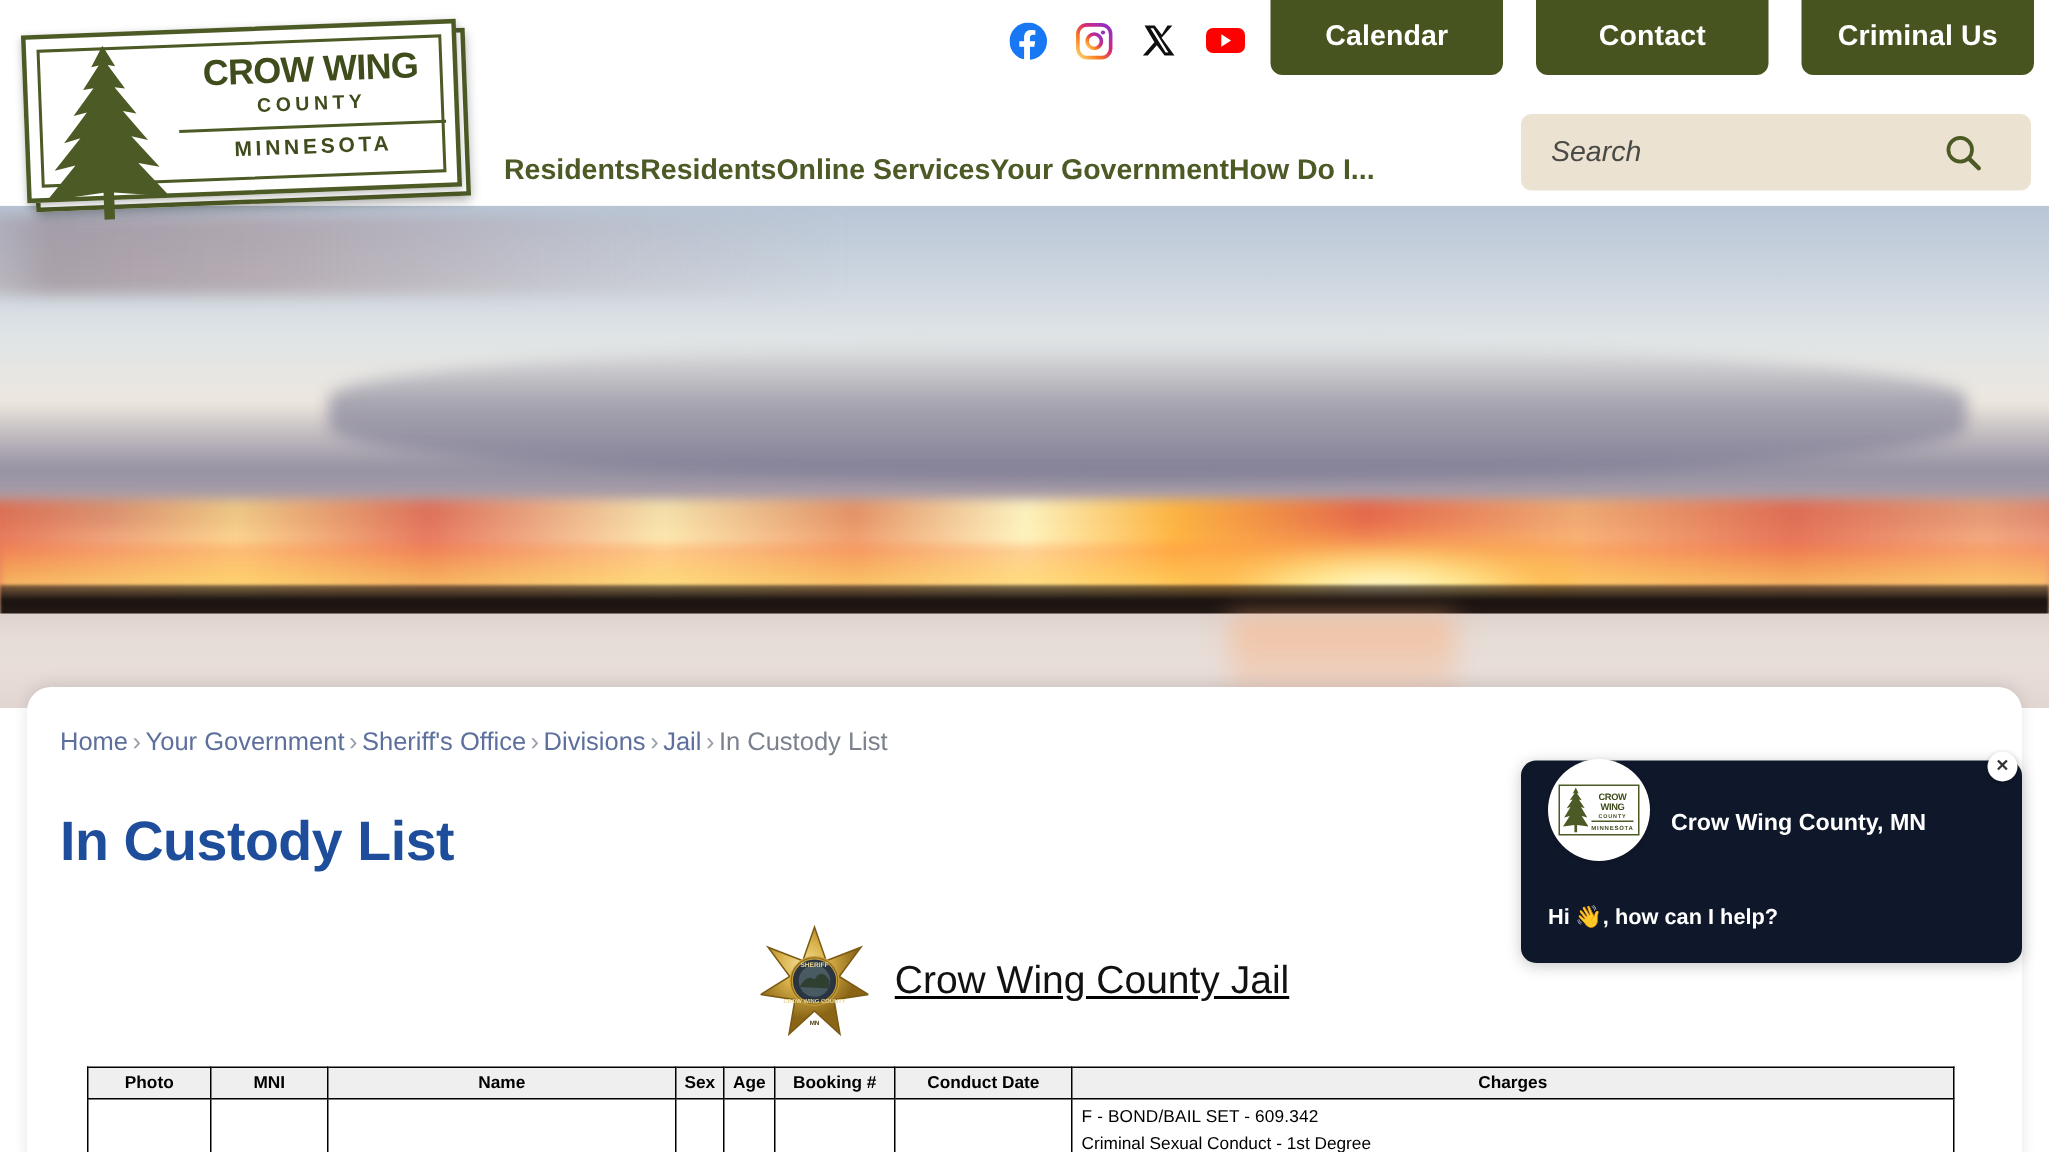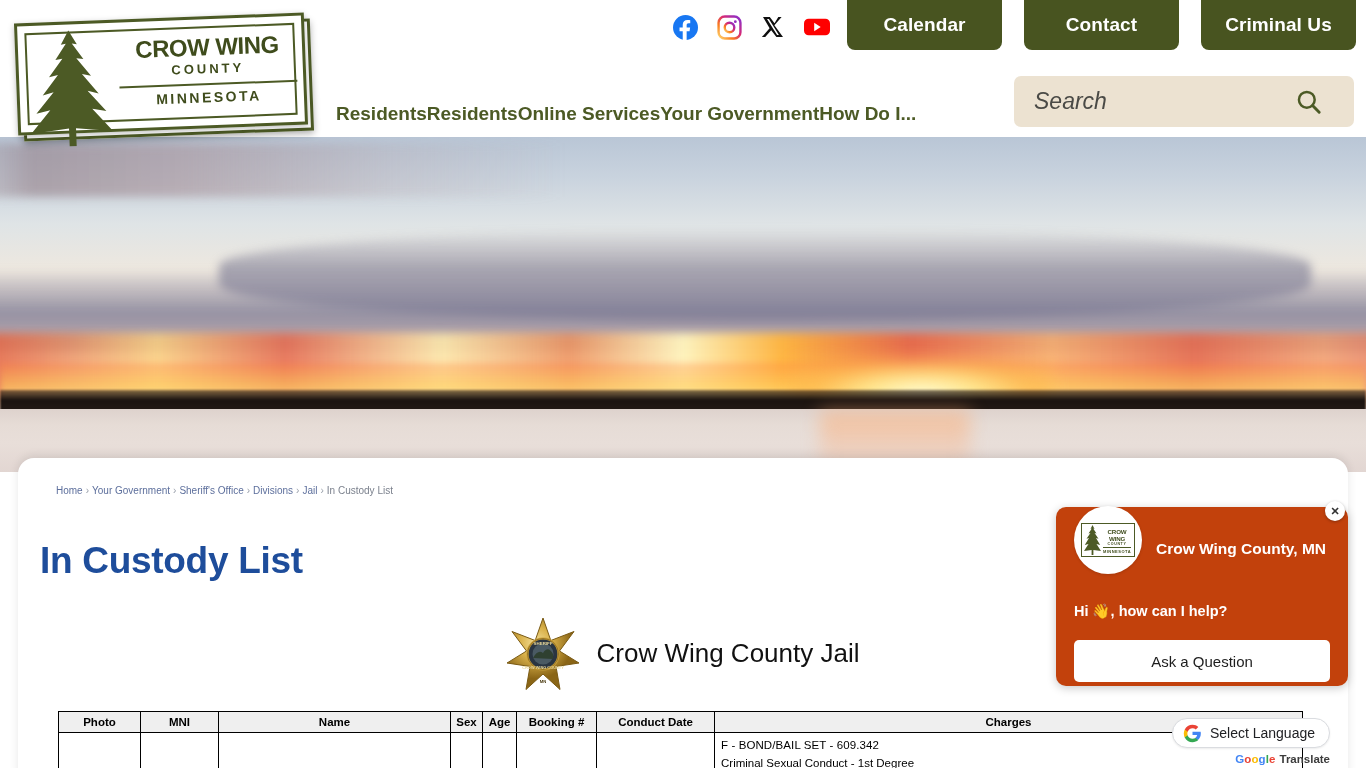--- a/index.html
+++ b/index.html
@@ -63,21 +63,21 @@
   .navitem {
     font-size: 19px; font-weight: 700; color:#4c5a25; cursor:pointer;
     line-height: 36px; white-space: nowrap;
   }
   .searchbox {
     position: absolute; right: 6px; top: 0px; width: 340px; height: 51px;
     background: #ece2d1; border-radius: 7px; display:flex; align-items:center;
   }
   .searchbox input {
     border: none; outline: none; background: transparent;
-    font-size: 23px; font-style: italic; color: #3b3b3b;
+    font-size: 19px; font-style: italic; color: #3b3b3b;
     padding-left: 20px; width: 272px; height: 46px;
     font-family: "Liberation Sans", sans-serif;
   }
   .searchbox input::placeholder { color:#4a4a46; font-style: italic; opacity:1; }
   .search-ico { width: 44px; height: 44px; display:flex; align-items:center; justify-content:center; cursor:pointer; }
 
   
   .hero { position:absolute; left:0; top: 137px; width:1366px; height: 335px; overflow:hidden; }
   .hero .sky {
     position:absolute; inset:0;
@@ -134,51 +134,51 @@
     background: linear-gradient(to bottom, rgba(255,170,110,.55), rgba(240,180,160,.12));
   }
 
   
   .card {
     position:absolute; left: 18px; top: 458px; width: 1330px; height: 320px;
     background:#fff; border-radius: 16px 16px 0 0;
     box-shadow: 0 -2px 10px rgba(0,0,0,.10);
     z-index: 12; overflow:hidden;
   }
-  .breadcrumb { position:absolute; left: 38px; top: 27px; font-size: 10px; color:#8b8f99; white-space:nowrap; }
+  .breadcrumb { position:absolute; left: 22px; top: 27px; font-size: 17px; color:#8b8f99; white-space:nowrap; }
   .breadcrumb a { color:#5d6f9c; text-decoration:none; cursor:pointer; }
   .breadcrumb .sep { color:#9aa0ab; margin: 0 3px; }
   .breadcrumb .cur { color:#7b818d; }
 
   .pagetitle {
     position:absolute; left: 22px; top: 82px;
     font-size: 37px; font-weight: 800; color:#1e4d9b; letter-spacing:-0.3px;
   }
 
-  .jailhdr { position:absolute; left: 0; top: 158px; width: 1330px; display:flex; justify-content:center; align-items:center; gap: 18px; }
+  .jailhdr { position:absolute; left: 0; top: 158px; width: 1330px; display:flex; justify-content:center; align-items:center; gap: 18px; text-decoration: underline; }
   .badge { width: 72px; height: 76px; flex: 0 0 auto; }
   .jailtext { font-family: "Liberation Sans", sans-serif; font-size: 26px; color:#111; line-height: 1.12; text-align:center; }
 
   
   .roster { position:absolute; left: 40px; top: 253px; width: 1245px; border-collapse: collapse; }
   .roster th, .roster td {
     border: 1px solid #000; font-size: 11.5px; color:#000;
     font-family: "Liberation Sans", sans-serif;
   }
   .roster th { background:#efefef; font-weight: 700; height: 21px; text-align:center; padding: 1px 2px; }
   .roster td { height: 47px; vertical-align: top; padding: 4px 6px; }
   .roster td.charges { font-size: 11.5px; line-height: 1.55; }
   .ch-code { letter-spacing: .1px; }
 
   
   .chat {
-    position:absolute; right: 18px; top: 507px; width: 292px;
-    background:#c2410c; border-radius: 10px; z-index: 60;
+    position:absolute; right: 18px; top: 507px; width: 334px;
+    background:#0f172a; border-radius: 10px; z-index: 60;
     box-shadow: 0 2px 10px rgba(0,0,0,.22);
-    padding: 14px 18px 4px 18px;
+    padding: 14px 18px 22px 18px;
   }
   .chat-close {
     position:absolute; right: 21px; top: 501px; width: 20px; height: 20px;
     background:#fff; border-radius: 50%; z-index: 62;
     display:flex; align-items:center; justify-content:center;
     box-shadow: 0 1px 3px rgba(0,0,0,.3); cursor:pointer;
     font-size: 11px; color:#333; font-weight:700; line-height:1;
   }
   .chat-top { display:flex; align-items:center; gap: 14px; height: 56px; }
   .chat-avatar {
@@ -390,32 +390,16 @@
             <div class="m1">CROW WING</div>
             <div class="m2">COUNTY</div>
             <div class="mr"></div>
             <div class="m3">MINNESOTA</div>
           </div>
         </div>
       </div>
       <div class="chat-title">Crow Wing County, MN</div>
     </div>
     <div class="chat-greet">Hi 👋, how can I help?</div>
-    <button class="chat-btn">Ask a Question</button>
   </div>
 
-  <div class="gtrans">
-    <div class="gt-pill">
-      <svg width="19" height="19" viewBox="0 0 48 48">
-        <path fill="#4285F4" d="M45 24c0-1.6-.14-3.13-.4-4.6H24v8.7h11.8c-.5 2.7-2.05 5-4.36 6.54v5.44h7.05C42.6 36.3 45 30.6 45 24z"></path>
-        <path fill="#34A853" d="M24 46c5.9 0 10.86-1.95 14.48-5.3l-7.05-5.45c-1.96 1.3-4.46 2.1-7.43 2.1-5.7 0-10.54-3.85-12.27-9.04H4.45v5.63C8.05 41.1 15.44 46 24 46z"></path>
-        <path fill="#FBBC05" d="M11.73 28.31A13.2 13.2 0 0111 24c0-1.5.26-2.96.73-4.31V14.1H4.45A21.9 21.9 0 002 24c0 3.55.85 6.9 2.45 9.9l7.28-5.59z"></path>
-        <path fill="#EA4335" d="M24 10.75c3.21 0 6.09 1.1 8.36 3.27l6.26-6.26C34.85 4.25 29.9 2 24 2 15.44 2 8.05 6.9 4.45 14.1l7.28 5.59C13.46 14.6 18.3 10.75 24 10.75z"></path>
-      </svg>
-      <span>Select Language</span>
-    </div>
-    <div class="gt-foot">
-      <span class="gt-g"><i style="color:#4285F4">G</i><i style="color:#EA4335">o</i><i style="color:#FBBC05">o</i><i style="color:#4285F4">g</i><i style="color:#34A853">l</i><i style="color:#EA4335">e</i></span>
-      <span class="gt-tr">Translate</span>
-    </div>
-  </div>
 
 </div>
 
 </body></html>

